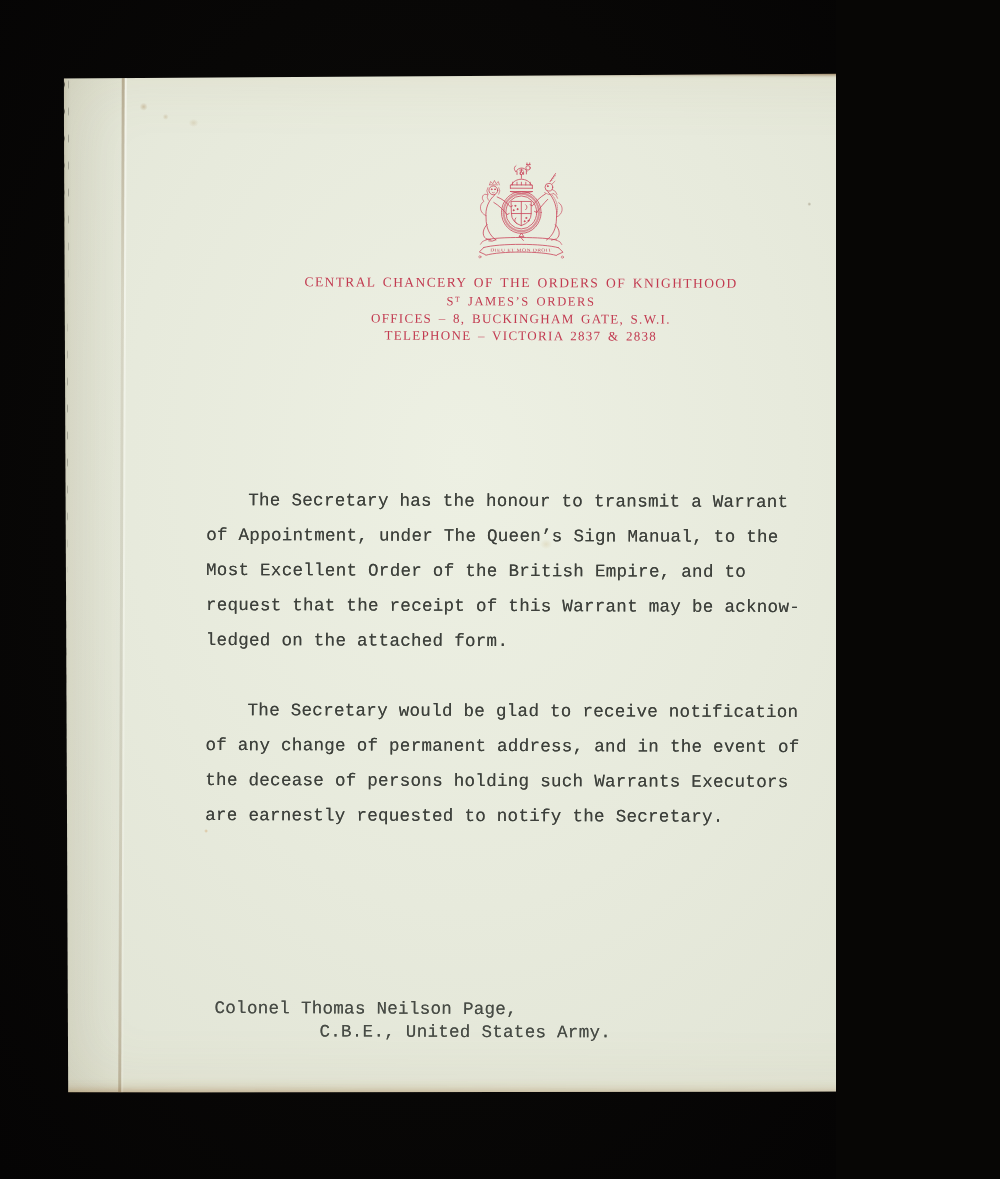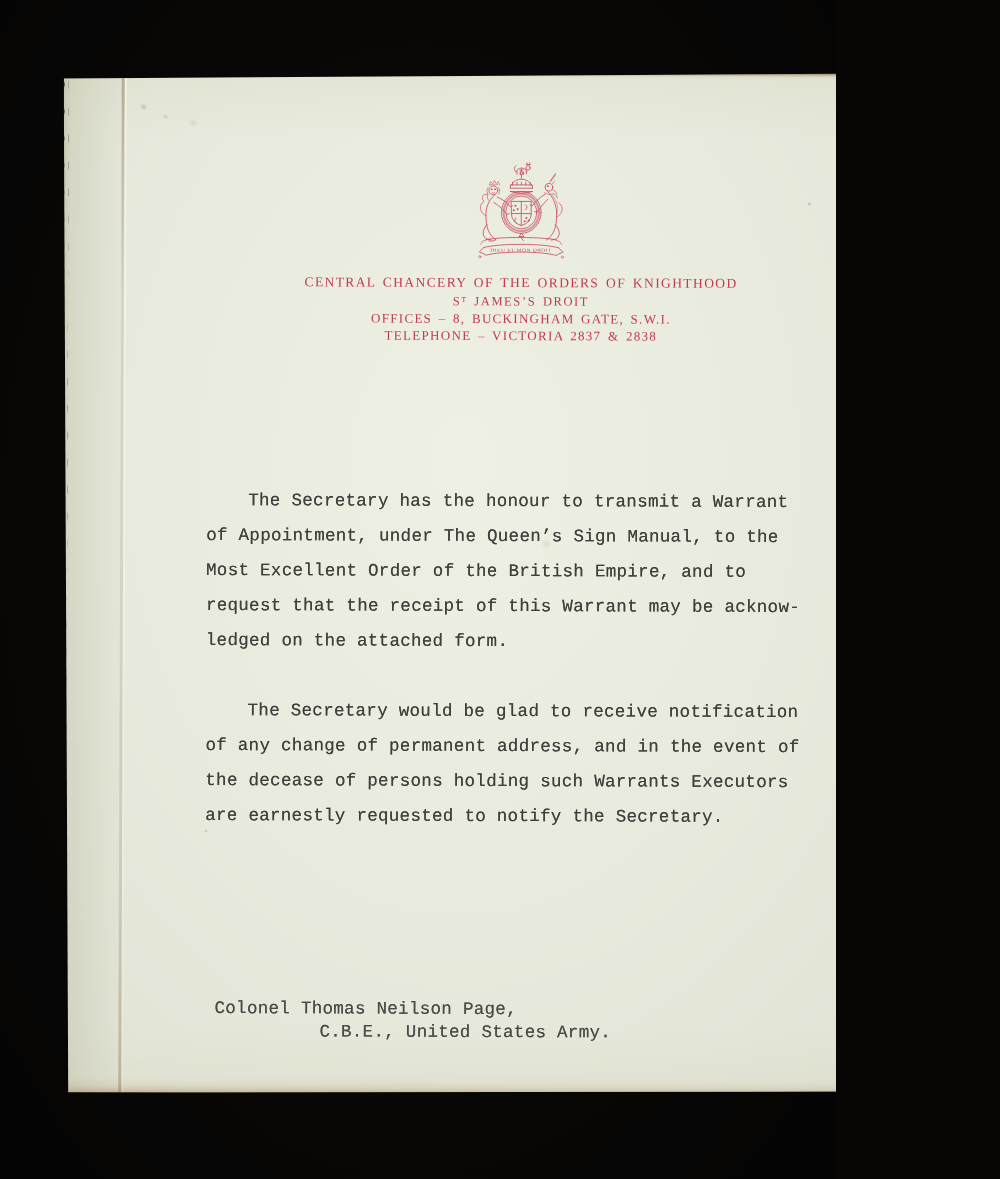--- a/index.html
+++ b/index.html
@@ -150,21 +150,21 @@
 
           <path d="M52,166 C80,158 160,158 188,166"></path>
           <path d="M56,180 C82,172 158,172 184,180"></path>
           <path d="M52,166 l-8,8 l11,5 M188,166 l8,8 l-11,5"></path>
           <circle cx="45" cy="183" r="2" stroke-width="1"></circle>
           <circle cx="195" cy="183" r="2" stroke-width="1"></circle>
         </g>
         <text x="120" y="173" text-anchor="middle" font-size="8" letter-spacing="0.5" textLength="112" lengthAdjust="spacingAndGlyphs" fill="#c64a5e" font-family="Liberation Serif, serif">DIEU ET MON DROIT</text>
       </svg>
       <div class="lh1">CENTRAL CHANCERY OF THE ORDERS OF KNIGHTHOOD</div>
-      <div class="lh2"><span>S</span><span class="sup">T</span><span> JAMES’S DROIT</span></div>
+      <div class="lh2"><span>S</span><span class="sup">T</span><span> JAMES’S ORDERS</span></div>
       <div class="lh3">OFFICES – 8, BUCKINGHAM GATE, S.W.I.</div>
       <div class="lh4">TELEPHONE – VICTORIA 2837 &amp; 2838</div>
     </div>
 
     <div class="bodytext">
       <div class="tline indent">The Secretary has the honour to transmit a Warrant</div>
       <div class="tline">of Appointment, under The Queen’s Sign Manual, to the</div>
       <div class="tline">Most Excellent Order of the British Empire, and to</div>
       <div class="tline">request that the receipt of this Warrant may be acknow-</div>
       <div class="tline">ledged on the attached form.</div>

